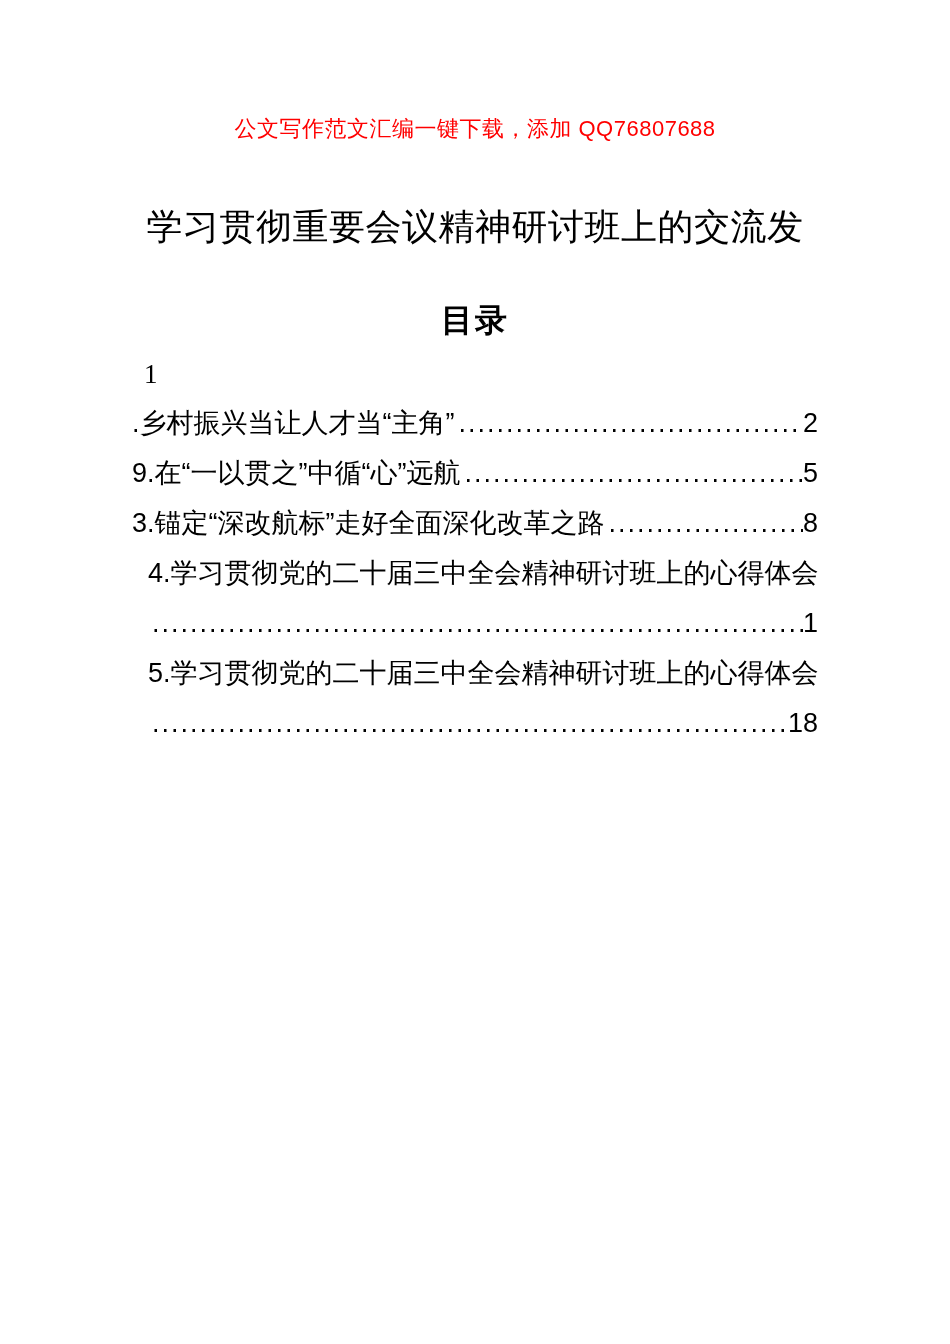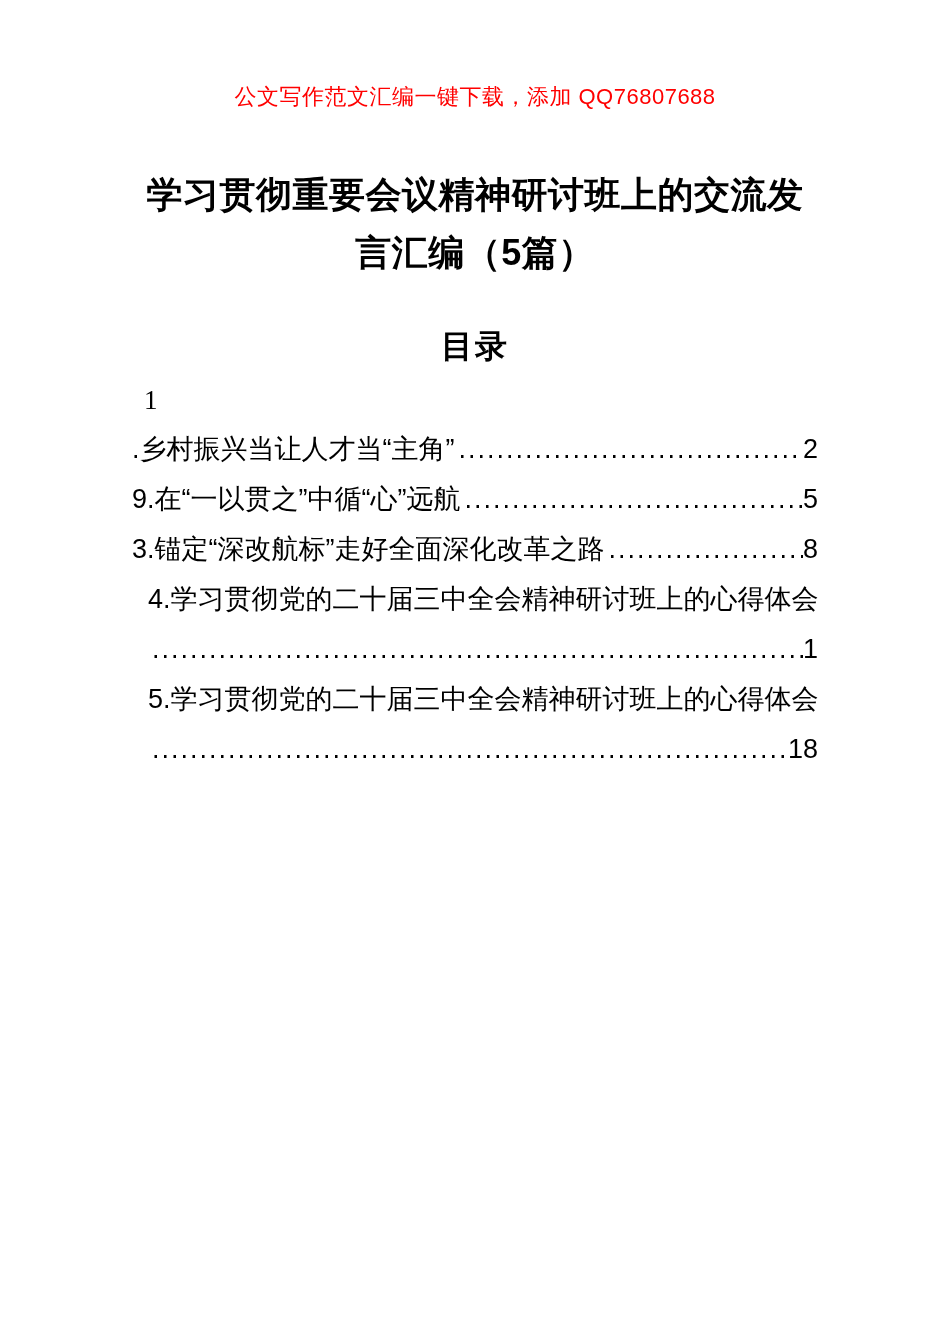--- a/index.html
+++ b/index.html
@@ -17,33 +17,33 @@
   }
   .page {
     width: 950px;
     height: 1344px;
     background: #ffffff;
     box-sizing: border-box;
     padding: 0 132px;
   }
   
   .promo {
-    padding-top: 84px;
+    padding-top: 116px;
     text-align: center;
     font-size: 22px;
     line-height: 26px;
     letter-spacing: 0.5px;
     white-space: nowrap;
   }
   
   .doc-title {
     margin: 56px 0 0 0;
     text-align: center;
     font-size: 36px;
-    font-weight: bold;
+    font-weight: normal;
     line-height: 58px;
     letter-spacing: 0.5px;
   }
   .doc-title .title-line { display: block; }
   
   .toc-heading {
     margin: 44px 0 4px 0;
     text-align: center;
     font-size: 32px;
     font-weight: bold;
@@ -93,21 +93,20 @@
 </style>
 </head>
 <body style="background: rgb(255, 255, 255); color: rgb(0, 0, 0);">
 
 <div class="page">
 
   <div class="promo" style="color: rgb(255, 0, 0);">公文写作范文汇编一键下载，添加 QQ76807688</div>
 
   <h1 class="doc-title">
     <span class="title-line">学习贯彻重要会议精神研讨班上的交流发</span>
-    <span class="title-line">言汇编（5篇）</span>
   </h1>
 
   <h2 class="toc-heading">目录</h2>
 
   <div class="stray-number">1</div>
 
   <div class="toc-list" id="toc-list">
       <div class="toc-entry">
     <span class="toc-text">.乡村振兴当让人才当“主角”</span>
     <span class="dot-leader">........................................................................................................................................................................................................</span>

